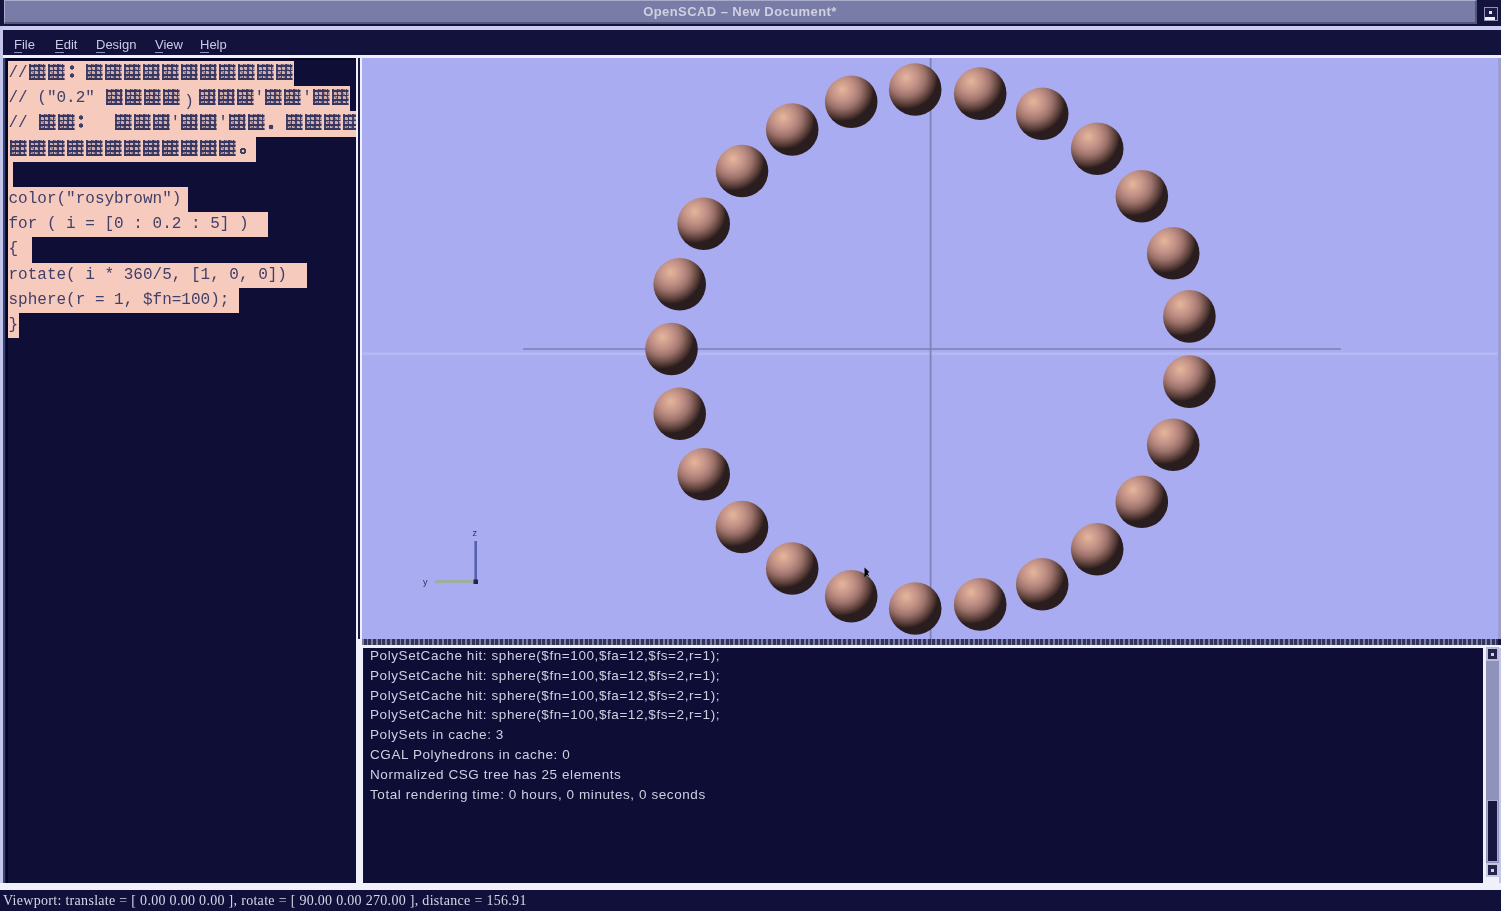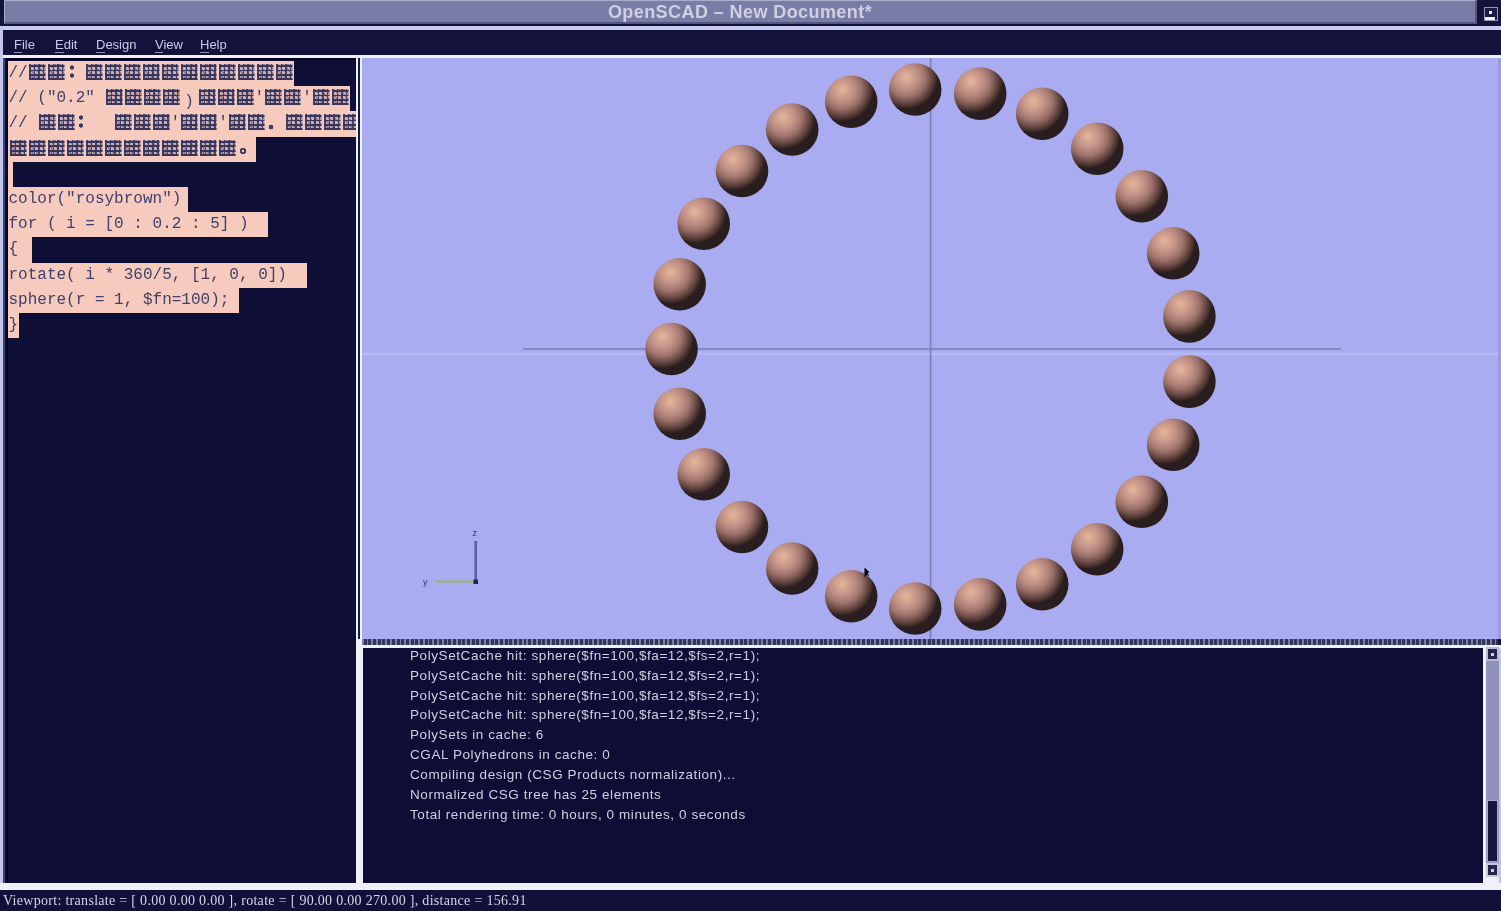--- a/index.html
+++ b/index.html
@@ -3,21 +3,21 @@
 <style>
 * { margin:0; padding:0; box-sizing:border-box; }
 html,body { width:1501px; height:911px; overflow:hidden; background:#13133d;
   font-family:"Liberation Sans", sans-serif; }
 .abs { position:absolute; }
 
 
 #title { left:4px; top:0; width:1473px; height:24px; background:#797ca6;
   border-top:1px solid #a8abc9; border-left:1px solid #a8abc9;
   border-bottom:2px solid #54577c; border-right:2px solid #54577c;
-  color:#cfd0e0; font-size:18px; font-weight:bold; text-align:center; line-height:22.5px;
+  color:#cfd0e0; font-size:13px; font-weight:bold; text-align:center; line-height:22.5px;
   letter-spacing:0.42px; }
 #closebtn { left:1484px; top:6.5px; width:14px; height:14px; background:#1b1b45;
   border:1.8px solid #9194b8; }
 #closebtn i { position:absolute; left:3.5px; top:3.5px; width:3.2px; height:3.2px; background:#e6e7f2; }
 #closebtn b { position:absolute; left:0.2px; top:9.6px; width:10px; height:2.6px; background:#f2f3fa; }
 
 
 #lavtop { left:1px; top:25.5px; width:1500px; height:4px; background:#c9cbf1; }
 #menubar { left:3px; top:29.5px; width:1495px; height:25px; background:#12123c;
   color:#c9cbe8; font-size:13px; }
@@ -54,21 +54,21 @@
 
 
 #vdiv { left:355.5px; top:58px; width:7px; height:825px; background:#eff0f9; }
 #vdivline { left:358.2px; top:58px; width:1.8px; height:581px; background:#1a1a40; }
 
 
 #splitter { left:362px; top:639px; width:1136px; height:5.6px;
   background:repeating-linear-gradient(90deg, #7c7fa4 0 1.7px, #32345a 1.7px 4.7px); }
 #sphwhite { left:362px; top:644.6px; width:1139px; height:3.8px; background:#eff0f9; }
 #console { left:364px; top:648.4px; width:1119px; height:234.6px; background:#0d0d36;
-  color:#ced0e2; font-size:13.5px; letter-spacing:0.58px;padding-left:40px; }
+  color:#ced0e2; font-size:13.5px; letter-spacing:0.58px; }
 #console > div { position:relative; left:6px; top:-2.6px; height:19.9px; line-height:19.5px; white-space:pre; }
 
 
 #sbwhite { left:1483px; top:648.4px; width:3.4px; height:234.6px; background:#eff0f9; }
 #sbtrack { left:1486.4px; top:647px; width:12.6px; height:230px; background:#8f92ba; }
 #sbup, #sbdn { position:absolute; left:0; width:12.6px; height:14px; background:#23234c;
   border:2px solid #b9bbd8; }
 #sbup { top:0; }
 #sbdn { top:216px; border-color:#c6c8e0; }
 #sbup i, #sbdn i { position:absolute; left:3px; top:3.5px; width:3px; height:3px; background:#d0d2e6; }
@@ -165,23 +165,22 @@
 <text x="61" y="527" font-family="Liberation Sans" font-size="9" fill="#323258">y</text>
 <polygon points="502.5,509.5 502.5,519.2 504.8,516.8 507.2,518.4 505.6,514.8 507.5,514.2" fill="#000"></polygon>
 </svg>
 <div class="abs" id="splitter"></div>
 <div class="abs" id="sphwhite"></div>
 <div class="abs" id="console">
 <div>PolySetCache hit: sphere($fn=100,$fa=12,$fs=2,r=1);</div>
 <div>PolySetCache hit: sphere($fn=100,$fa=12,$fs=2,r=1);</div>
 <div>PolySetCache hit: sphere($fn=100,$fa=12,$fs=2,r=1);</div>
 <div>PolySetCache hit: sphere($fn=100,$fa=12,$fs=2,r=1);</div>
-<div>PolySets in cache: 6</div>
+<div>PolySets in cache: 3</div>
 <div>CGAL Polyhedrons in cache: 0</div>
-<div>Compiling design (CSG Products normalization)...</div>
 <div>Normalized CSG tree has 25 elements</div>
 <div>Total rendering time: 0 hours, 0 minutes, 0 seconds</div>
 </div>
 <div class="abs" id="sbwhite"></div>
 <div class="abs" id="sbtrack">
   <div id="sbup">
       <i></i>
     </div>
   <div id="sbthumb"></div>
   <div id="sbdn">

